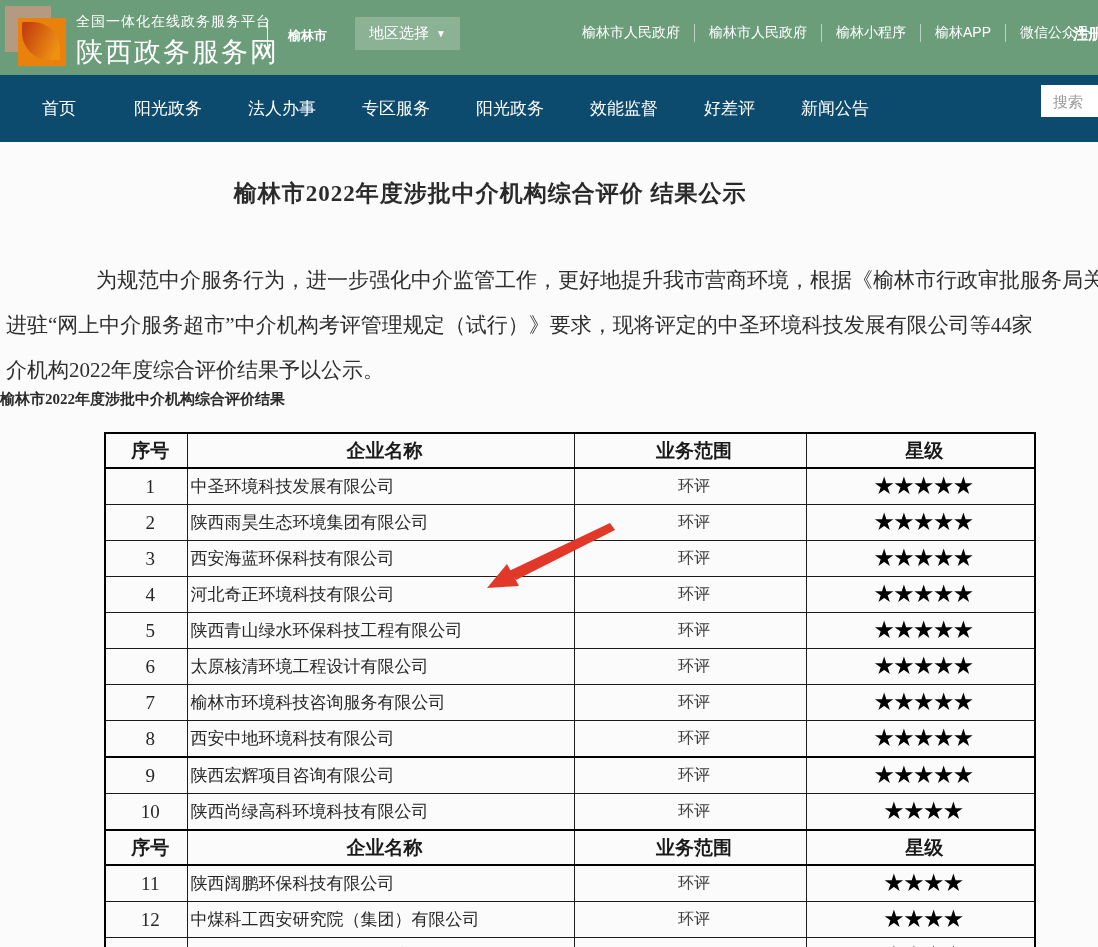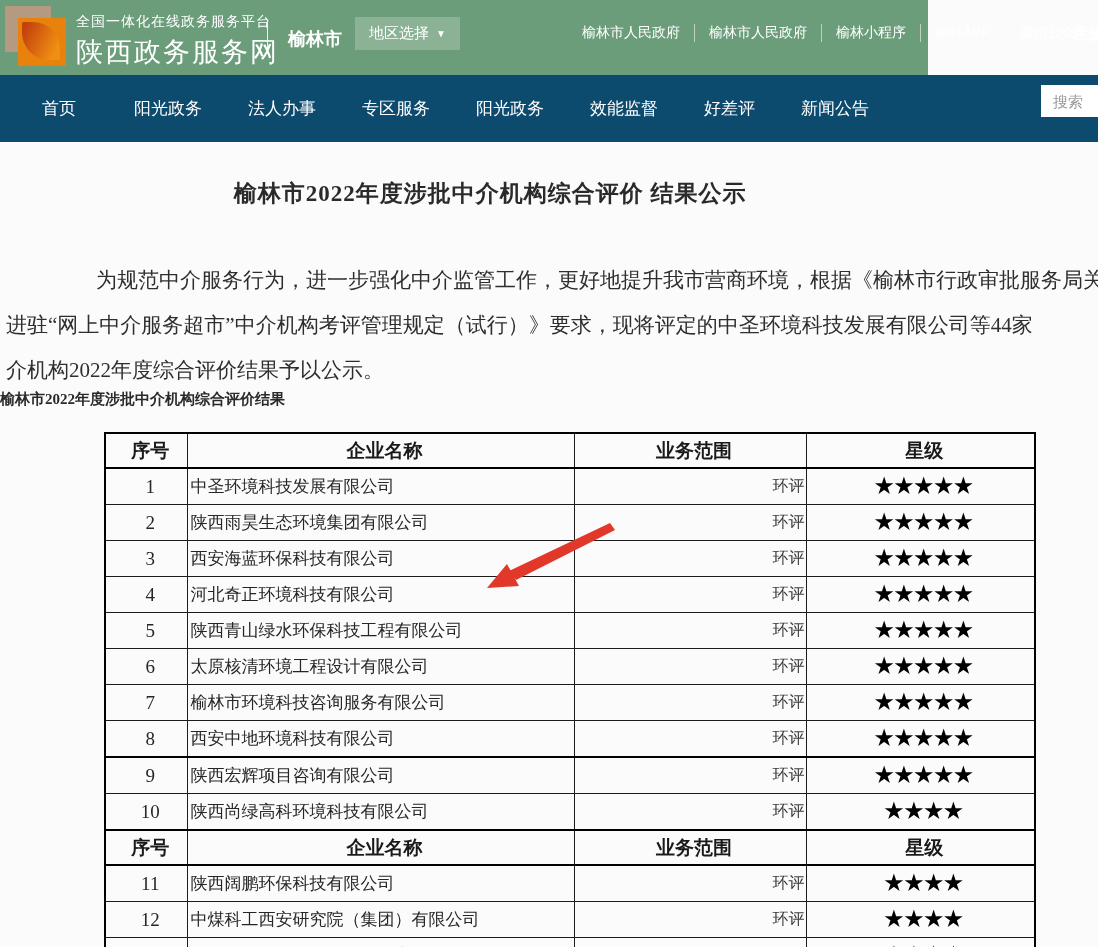--- a/index.html
+++ b/index.html
@@ -5,41 +5,41 @@
   html,body{margin:0;padding:0;}
   body{
     position:relative;
     width:1098px;height:947px;
     overflow:hidden;
     background:#fbfbfb;
     font-family:"Liberation Sans", sans-serif;
   }
   
   .topbar{
-    position:absolute;left:0;top:0;width:928px;height:75px;
+    position:absolute;left:0;top:0;width:1098px;height:75px;
     background:#6b9d7a;
   }
   .navbar{
     position:absolute;left:0;top:75px;width:1098px;height:67px;
     background:#0c4a6e;
   }
   
   .logo{position:absolute;left:5px;top:6px;width:62px;height:62px;}
   .logo .sq-tan{position:absolute;left:0;top:0;width:46px;height:46px;background:#b49a80;}
   .logo .sq-orange{position:absolute;left:13px;top:12px;width:48px;height:48px;background:#e8820d;}
   .logo .leaf{
     position:absolute;left:17px;top:16px;width:38px;height:38px;
     background:linear-gradient(115deg,#c4410e 10%,#ef9013 85%);
     border-radius:4% 72% 4% 72%;
   }
   .brand{position:absolute;left:76px;top:13px;color:#fff;}
   .brand .platform{font-size:14px;letter-spacing:1px;}
   .brand .site{font-size:27px;letter-spacing:2px;margin-top:3px;font-weight:400;}
   .vdiv{position:absolute;left:267px;top:20px;width:1px;height:33px;background:rgba(255,255,255,.9);}
-  .city{position:absolute;left:288px;top:27px;color:#fff;font-size:18px;font-weight:bold;}
+  .city{position:absolute;left:288px;top:27px;color:#fff;font-size:13px;font-weight:bold;}
   .region-btn{
     position:absolute;left:355px;top:17px;height:33px;padding:0 14px;
     background:#8cb296;color:#fff;font-size:15px;border:none;
     display:flex;align-items:center;gap:7px;cursor:pointer;
   }
   .region-btn .caret{font-size:10px;line-height:1;}
   .toplinks{
     position:absolute;left:568px;top:0;height:66px;display:flex;align-items:center;
     list-style:none;margin:0;padding:0;
   }
@@ -92,21 +92,21 @@
   .col-name{width:387px;}
   .col-scope{width:232px;}
   .col-stars{width:229px;}
   tr.head-row td{
     height:31px;font-size:19px;font-weight:bold;text-align:center;color:#1a1a1a;
     border-top:2px solid #000;border-bottom:2px solid #000;
   }
   tr.data-row td{height:33px;font-size:17px;color:#262626;}
   tr.data-row td.c-no{text-align:center;font-size:19px;}
   tr.data-row td.c-name{text-align:left;padding-left:3px;}
-  tr.data-row td.c-scope{text-align:right;font-size:16px;color:#3a3a3a;margin-top:19px;}
+  tr.data-row td.c-scope{text-align:center;font-size:16px;color:#3a3a3a;margin-top:19px;}
   tr.data-row td.c-stars{text-align:center;font-size:21px;font-weight:bold;color:#000;letter-spacing:1px;}
   tr.thick-top td{border-top:2px solid #000;}
   
   .arrow-svg{position:absolute;left:450px;top:373px;pointer-events:none;}
 </style>
 </head>
 <body>
 
 <div class="topbar">
   <div class="logo">

